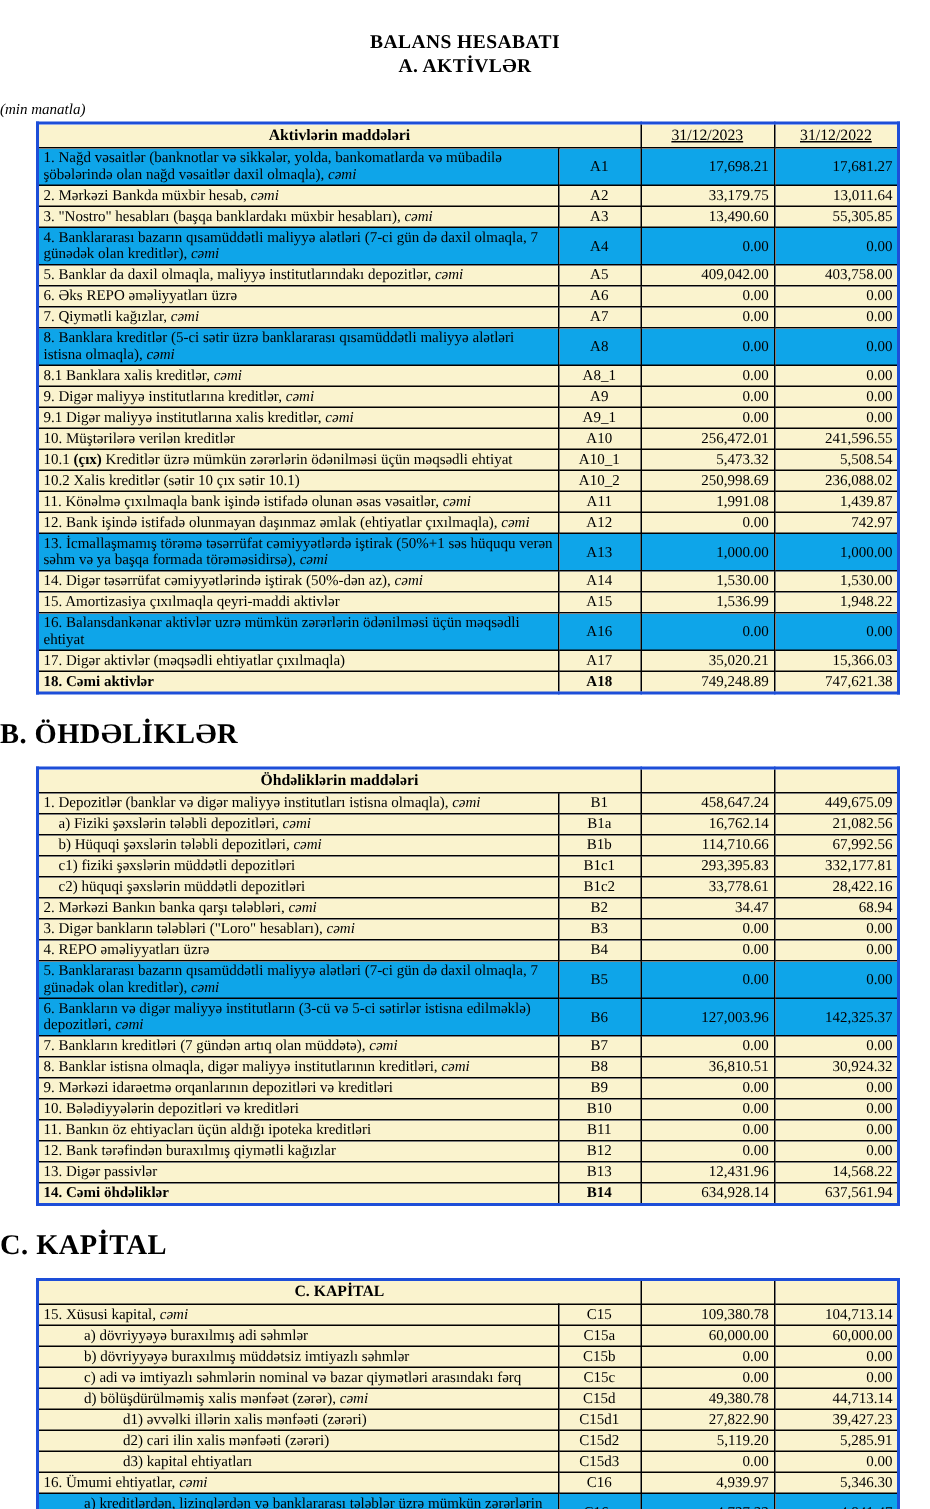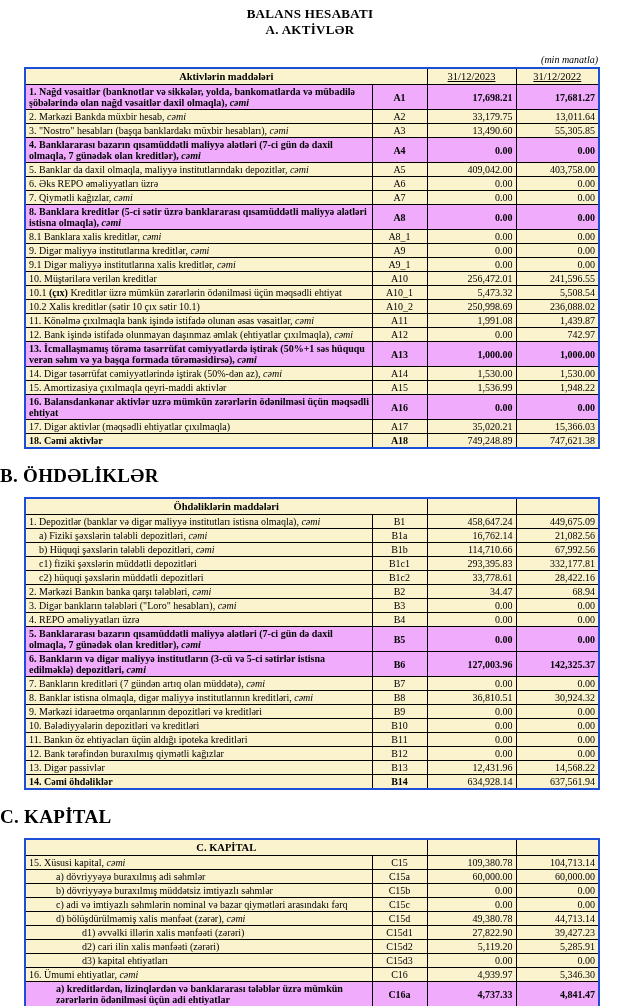--- a/index.html
+++ b/index.html
@@ -1,23 +1,23 @@
 <!DOCTYPE html>
 <html><head>
 <meta charset="utf-8">
 <style>
   html, body { margin:0; padding:0; }
   body {
     width:620px; height:1006px; overflow:hidden;
     background:#ffffff; color:#000;
     font-family:"Liberation Serif", serif;
   }
-  .page { position:relative; width:620px; height:786px; box-sizing:border-box; padding-top:6px; }
+  .page { position:relative; width:620px; height:786px; box-sizing:border-box; padding-top:20px; }
   .doc-title { text-align:center; font-weight:bold; font-size:13px; line-height:16px; letter-spacing:0.3px; }
-  .unit-note { font-style:italic; font-size:10px; text-align:right; margin:16px 22px 2px 0; line-height:11px; }
+  .unit-note { font-style:italic; font-size:10px; text-align:left; margin:16px 22px 2px 0; line-height:11px; }
   .section-heading { text-align:left; font-weight:bold; font-size:19px; margin:16px 0 10px 0; letter-spacing:0.3px; }
   table.bs-table {
     border-collapse:collapse; table-layout:fixed;
     width:574px; margin-left:24px;
     border:2px solid #1d4ed8;
   }
   .bs-table col.c1 { width:347px; }
   .bs-table col.c2 { width:55px; }
   .bs-table col.c3 { width:89px; }
   .bs-table col.c4 { width:83px; }
@@ -28,21 +28,21 @@
     background:#faf3ce;
     vertical-align:middle;
     overflow:hidden;
   }
   .bs-table th.h-label { font-weight:bold; text-align:center; font-size:10.5px; height:13px; }
   .bs-table th.h-date { font-weight:normal; text-align:center; text-decoration:underline; font-size:10.5px; }
   .bs-table td.c-label { text-align:left; padding-left:3px; }
   .bs-table td.c-code { text-align:center; }
   .bs-table td.c-num { text-align:right; padding-right:3px; }
   .bs-table td { height:11px; }
-  tr.tall td { background:#f0abfc;font-weight:bold; }
+  tr.tall td { background:#0ea5e9; }
   tr.bold td.c-label, tr.bold td.c-code { font-weight:bold; }
   td.ind1 { padding-left:13px !important; }
   td.ind2 { padding-left:30px !important;margin-top:36px; }
   td.ind3 { padding-left:56px !important; }
   .c-label i { font-style:italic; }
 </style>
 </head>
 <body>
 
 <div class="page">

